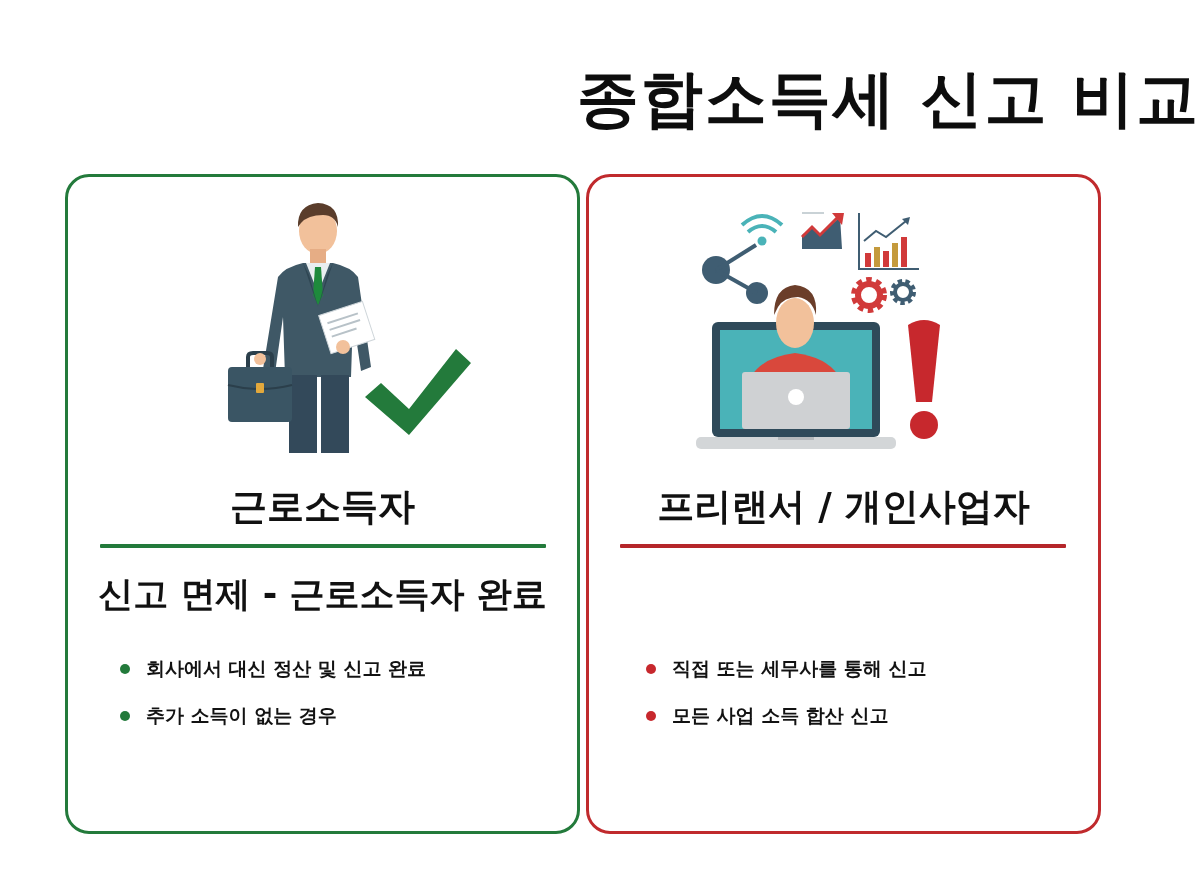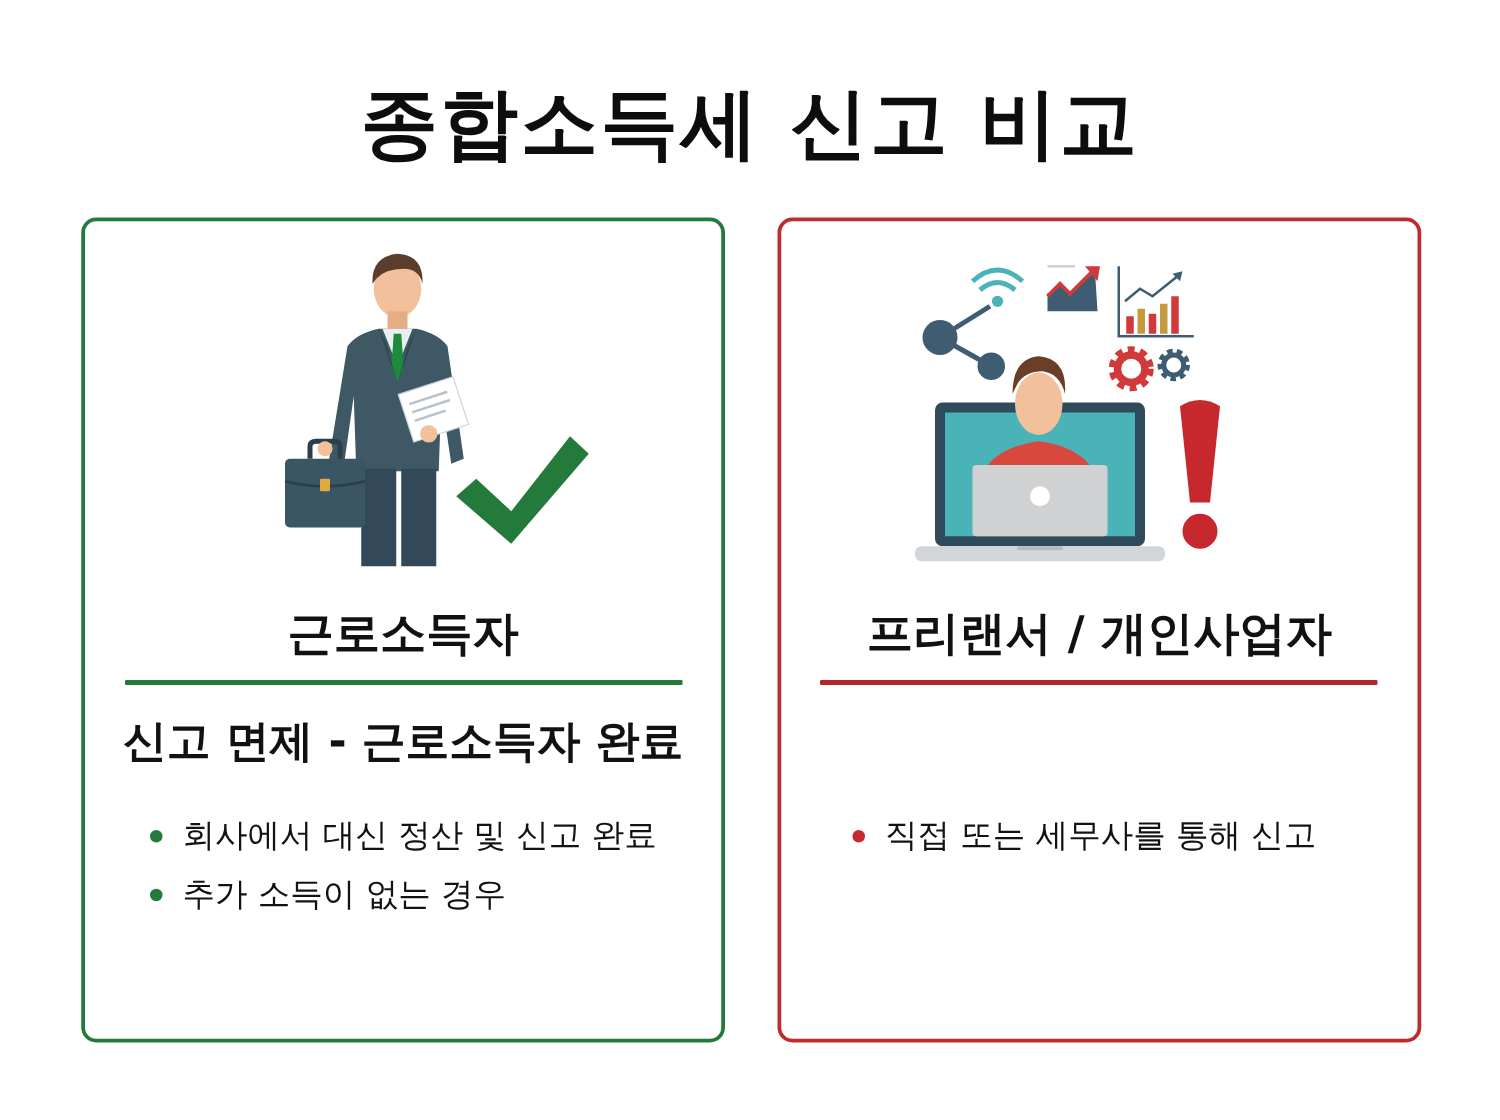--- a/index.html
+++ b/index.html
@@ -5,30 +5,30 @@
     * { box-sizing: border-box; margin: 0; padding: 0; }
     html, body {
       width: 1200px; height: 896px; background: #ffffff; overflow: hidden;
       font-family: "DejaVu Sans", "Liberation Sans", sans-serif;
       color: #111111;
     }
     .page { position: relative; width: 1200px; height: 896px; background: #ffffff; }
 
     .main-title {
       position: absolute; left: 0; top: 54px; width: 1200px;
-      text-align: center; font-size: 62px; font-weight: bold; letter-spacing: 2px;
+      text-align: right; font-size: 62px; font-weight: bold; letter-spacing: 2px;
       color: #0d0d0d; line-height: 90px;
     }
 
     .card {
       position: absolute; top: 174px; height: 660px; width: 515px;
-      border-radius: 12px; border: 3px solid; background: #ffffff;
+      border-radius: 24px; border: 3px solid; background: #ffffff;
     }
     .card-green { left: 65px; border-color: #237a3b; }
-    .card-red { left: 622px; border-color: #c02a2d; }
+    .card-red { left: 586px; border-color: #c02a2d; }
 
     .illustration { position: absolute; left: 0; top: 20px; width: 100%; height: 290px; }
     .illustration svg { position: absolute; left: 50%; transform: translateX(-50%); top: 0; }
 
     .card-heading {
       position: absolute; top: 302px; left: 0; width: 100%;
       text-align: center; font-size: 37px; font-weight: bold; color: #111;
       line-height: 56px;
     }
     .divider { position: absolute; top: 367px; height: 4px; border-radius: 1px; }
@@ -38,21 +38,21 @@
     .subheading {
       position: absolute; top: 388px; left: 0; width: 100%;
       text-align: center; font-size: 35px; font-weight: bold; color: #111;
       line-height: 58px; white-space: nowrap;
     }
     .bullets { position: absolute; top: 468px; list-style: none; }
     .card-green .bullets { left: 52px; }
     .card-red .bullets { left: 57px; }
     .bullet-item {
       display: flex; align-items: center; height: 47px;
-      font-size: 26px; font-weight: normal; color: #121212; white-space: nowrap;
+      font-size: 19px; font-weight: bold; color: #121212; white-space: nowrap;
     }
     .dot { width: 10px; height: 10px; border-radius: 50%; margin-right: 16px; flex: 0 0 10px; }
     .card-green .dot { background: #237a3b; }
     .card-red .dot { background: #c7282d; }
   </style>
 </head>
 <body>
 
 <div class="page">
 
@@ -166,15 +166,19 @@
       </svg>
     </div>
 
     <h2 class="card-heading">프리랜서 / 개인사업자</h2>
     <div class="divider"></div>
     <ul class="bullets">
       <li class="bullet-item">
         <span class="dot"></span>
         <span>직접 또는 세무사를 통해 신고</span>
       </li>
+      <li class="bullet-item">
+        <span class="dot"></span>
+        <span>모든 사업 소득 합산 신고</span>
+      </li>
     </ul>
   </section>
 </div>
 
 </body></html>

